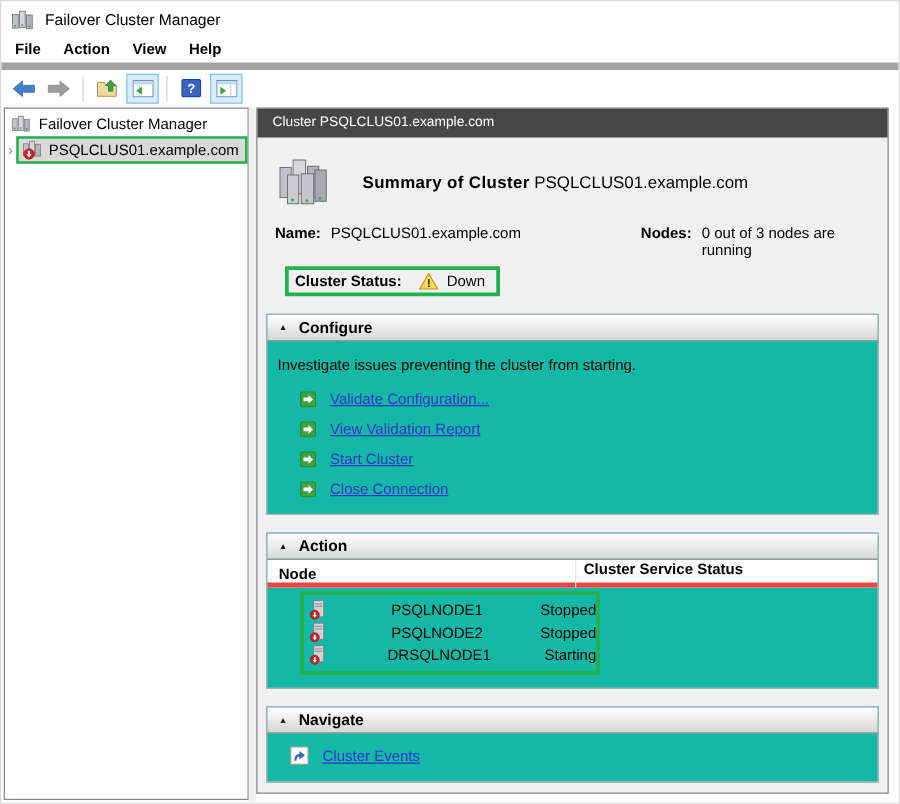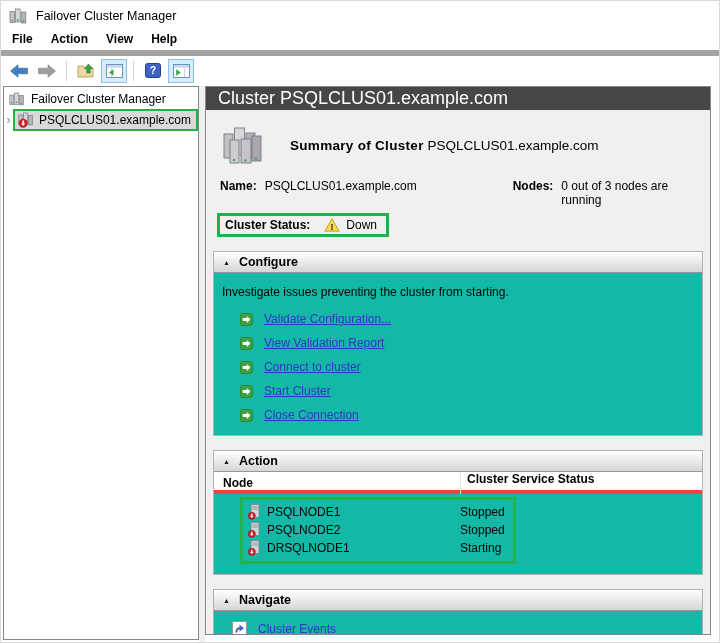--- a/index.html
+++ b/index.html
@@ -27,51 +27,51 @@
   .tree-child-row { display:flex; align-items:center; margin-top:1px; height:22px; }
   .tree-chevron { width:14px; text-align:center; color:#8a8a8a; font-size:12px; }
   .tree-selected {
     display:flex; align-items:center; gap:5px; border:2px solid #22b14c;
     background:#d9d9d9; padding:1px 5px 1px 3px; height:22px;
   }
   .node-badge-wrap { position:relative; width:16px; height:16px; flex:0 0 16px; }
   .splitter { width:6px; background:#efefef; }
   .mainwrap { flex:1; padding:0 8px 7px 0; background:#fff; }
   .mainpane { height:100%; border:1px solid #828790; background:#f0f0f0; display:flex; flex-direction:column; }
-  .mainheader { height:23px; flex:0 0 23px; background:#464646; color:#fff; font-size:18px; line-height:23px; padding-left:12px; }
+  .mainheader { height:23px; flex:0 0 23px; background:#464646; color:#fff; font-size:11px; line-height:23px; padding-left:12px; }
   .mainbody { flex:1; overflow:hidden; padding:0 4px; }
   
   .summary { display:flex; align-items:center; gap:24px; padding:15px 0 4px 12px; }
   .summary-title { font-size:13.5px; }
   .summary-title .bold { font-weight:bold; letter-spacing:0.3px; }
   .info-row { display:flex; padding:10px 0 0 10px; }
   .info-left { width:301px; display:flex; }
   .info-right { display:flex; }
   .lbl { font-weight:bold; margin-right:8px; }
   .status-box {
     display:inline-flex; align-items:center; gap:6px;
-    border:3px solid #22b14c; padding:2px 9px 2px 5px; margin:6px 0 0 7px;justify-content:flex-end;
+    border:3px solid #22b14c; padding:2px 9px 2px 5px; margin:6px 0 0 18px;justify-content:flex-end;
   }
   
   .section { background:#14b8a6; border:1px solid #b2b2b2; margin:14px 3px 0 3px; }
   .section-header {
     height:21px; display:flex; align-items:center; gap:9px; padding-left:9px;
     background:linear-gradient(#ffffff,#d6d6d6); border-bottom:1px solid #969696;
     font-weight:bold; font-size:12.5px;
   }
   .tri { font-size:7px; color:#1a1a1a; }
   .configure-body { padding:8px 8px 8px 8px; }
   .desc { padding:4px 0 8px 0; }
   .linkrow { display:flex; align-items:center; gap:11px; height:24px; padding-left:18px; }
   a.link { color:#3333cc; text-decoration:underline; cursor:pointer; }
   
   .nodes-table-header { display:flex; height:22px; align-items:flex-start; background:#fff; border-bottom:4px solid #ef4444;font-weight:bold; }
   .nth-c1 { width:247px; padding-left:9px; border-right:1px solid #e6e6e6; height:22px; line-height:22px; }
   .nth-c2 { padding-left:6px; }
-  .nodes-green-box { border:3px solid #22b14c; margin:3px 0 10px 26px; width:276px; padding:3px 0 4px 0; }
+  .nodes-green-box { border:3px solid #22b14c; margin:3px 0 10px 26px; width:240px; padding:3px 0 4px 0;text-align:center; }
   .node-row { display:flex; align-items:center; height:18px; padding-left:5px; }
   .node-name { width:199px; padding-left:6px; }
   .nav-body { padding:10px 8px 13px 18px; }
   .nav-linkrow { display:flex; align-items:center; gap:11px; }
   svg { display:block; }
 </style>
 </head>
 <body>
 
 <div class="window">
@@ -272,29 +272,20 @@
                 </span>
                 <a class="link">View Validation Report</a>
               </div>
               <div class="linkrow">
                 <span>
                   <svg width="13" height="13" viewBox="0 0 13 13">
                       <rect x="0.5" y="0.5" width="12" height="12" rx="2" fill="#3aa33f" stroke="#2c8a31"></rect>
                       <polygon points="2.8,5 6.8,5 6.8,3 10.4,6.5 6.8,10 6.8,8 2.8,8" fill="#ffffff"></polygon>
                     </svg>
                 </span>
-                <a class="link">Connect to cluster</a>
-              </div>
-              <div class="linkrow">
-                <span>
-                  <svg width="13" height="13" viewBox="0 0 13 13">
-                      <rect x="0.5" y="0.5" width="12" height="12" rx="2" fill="#3aa33f" stroke="#2c8a31"></rect>
-                      <polygon points="2.8,5 6.8,5 6.8,3 10.4,6.5 6.8,10 6.8,8 2.8,8" fill="#ffffff"></polygon>
-                    </svg>
-                </span>
                 <a class="link">Start Cluster</a>
               </div>
               <div class="linkrow">
                 <span>
                   <svg width="13" height="13" viewBox="0 0 13 13">
                       <rect x="0.5" y="0.5" width="12" height="12" rx="2" fill="#3aa33f" stroke="#2c8a31"></rect>
                       <polygon points="2.8,5 6.8,5 6.8,3 10.4,6.5 6.8,10 6.8,8 2.8,8" fill="#ffffff"></polygon>
                     </svg>
                 </span>
                 <a class="link">Close Connection</a>

